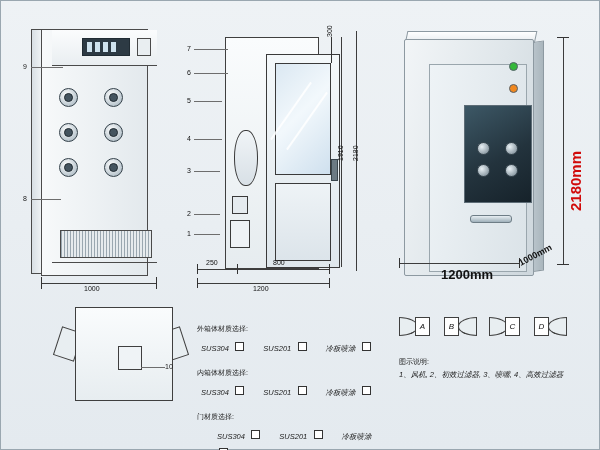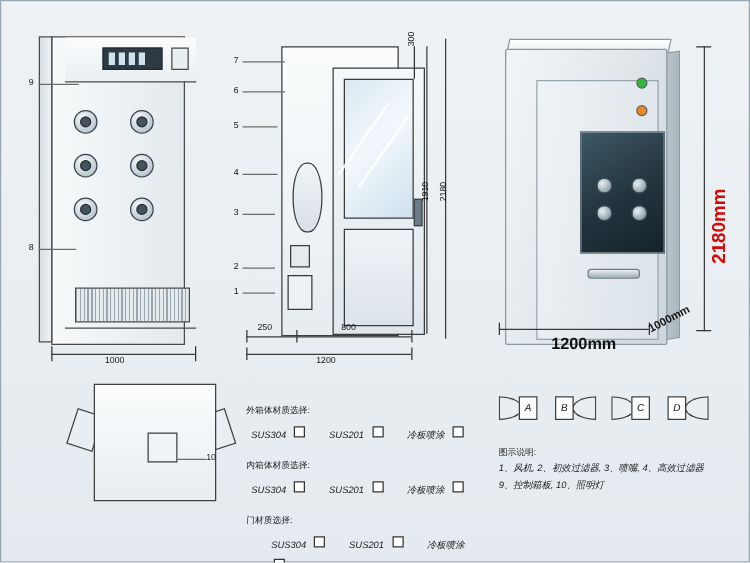--- a/index.html
+++ b/index.html
@@ -288,16 +288,15 @@
     </div>
     <div style="position:absolute;left:135px;top:0px;">
       <div class="ltr-box" style="left:0px;top:0px;">D</div>
       <div class="ltr-arc" style="left:14px;top:0px;border-radius:100% 0 0 100% / 50% 0 0 50%;"></div>
     </div>
   </div>
 
   <div class="abs" style="left:398px;top:356px;width:190px;">
     <div class="lbl" style="margin-bottom:3px;">图示说明:</div>
     <div class="lbl-i" style="margin-bottom:3px;font-style:italic;">1、风机,  2、初效过滤器,  3、喷嘴,  4、高效过滤器</div>
-    <div class="lbl-i">9、控制箱板,  10、照明灯</div>
   </div>
 
 </div>
 
 </body></html>

